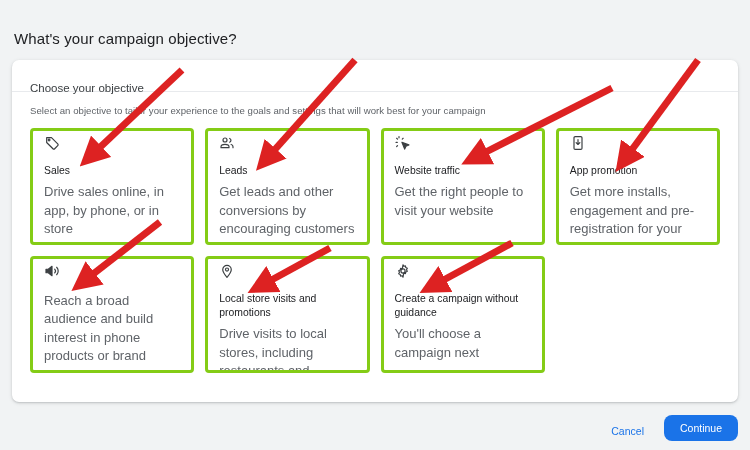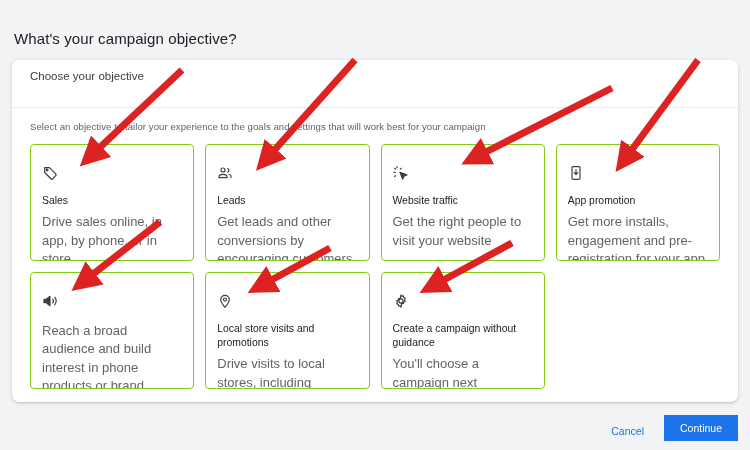--- a/index.html
+++ b/index.html
@@ -34,23 +34,23 @@
     top: 60px;
     width: 726px;
     height: 342px;
     background: #ffffff;
     border-radius: 7px;
     box-shadow: 0 1px 2px rgba(60,64,67,0.22), 0 1px 4px rgba(60,64,67,0.10);
     box-sizing: border-box;
     overflow: hidden;
   }
   .panel-header {
-    height: 48px;
+    height: 32px;
     line-height: 32px;
-    padding: 0 18px;
+    padding: 12px 18px;
     font-size: 11.5px;
     font-weight: 500;
     color: #3c4043;
     border-bottom: 1px solid #e8eaed;
     box-sizing: border-box;
   }
   .panel-subtitle {
     padding: 13px 18px 0 18px;
     font-size: 9.6px;
     color: #5f6368;
@@ -58,24 +58,24 @@
   }
   .cards-grid {
     padding: 12px 18px 0 18px;
     display: grid;
     grid-template-columns: repeat(4, 1fr);
     grid-auto-rows: 117px;
     gap: 11px 11px;
     box-sizing: border-box;
   }
   .card {
-    border: 1px solid #84cc16;
+    border: 3px solid #84cc16;
     border-radius: 4px;
     box-sizing: border-box;
-    padding: 20px 11px 10px 11px;
+    padding: 4px 11px 10px 11px;
     background: #fff;
     cursor: pointer;
     overflow: hidden;
   }
   .card-icon {
     width: 16px;
     height: 16px;
     color: #3c4043;
     display: block;
     margin-bottom: 13px;
@@ -107,21 +107,21 @@
     font-weight: 500;
     cursor: pointer;
     padding: 4px 6px;
   }
   .continue-button {
     background: #1a73e8;
     color: #ffffff;
     font-size: 10.5px;
     font-weight: 500;
     border: none;
-    border-radius: 0;
+    border-radius: 8px;
     padding: 7px 16px;
     cursor: pointer;
     font-family: "Liberation Sans", sans-serif;
   }
   .arrow-layer {
     position: absolute;
     inset: 0;
     pointer-events: none;
   }
 </style>

